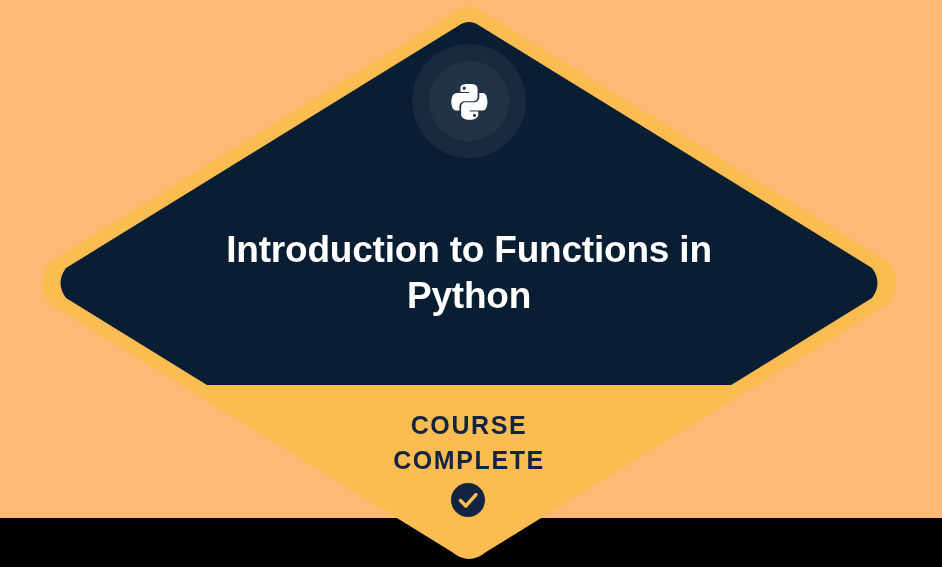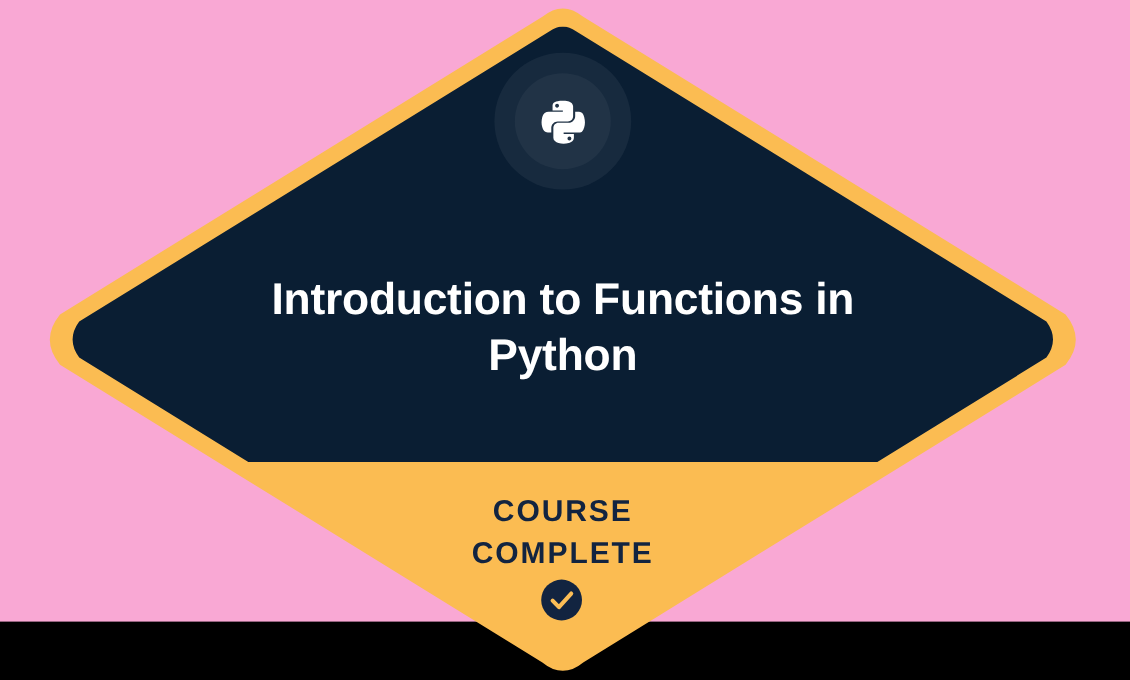--- a/index.html
+++ b/index.html
@@ -10,21 +10,21 @@
   body {
     width: 942px;
     height: 567px;
     overflow: hidden;
     font-family: "Liberation Sans", sans-serif;
   }
   #badge-stage {
     position: relative;
     width: 942px;
     height: 518px;
-    background: #f9a8d4;
+    background: #fdba74;
   }
   #badge-svg {
     position: absolute;
     top: 0;
     left: 0;
     width: 942px;
     height: 567px;
     display: block;
   }
   .title-line {

